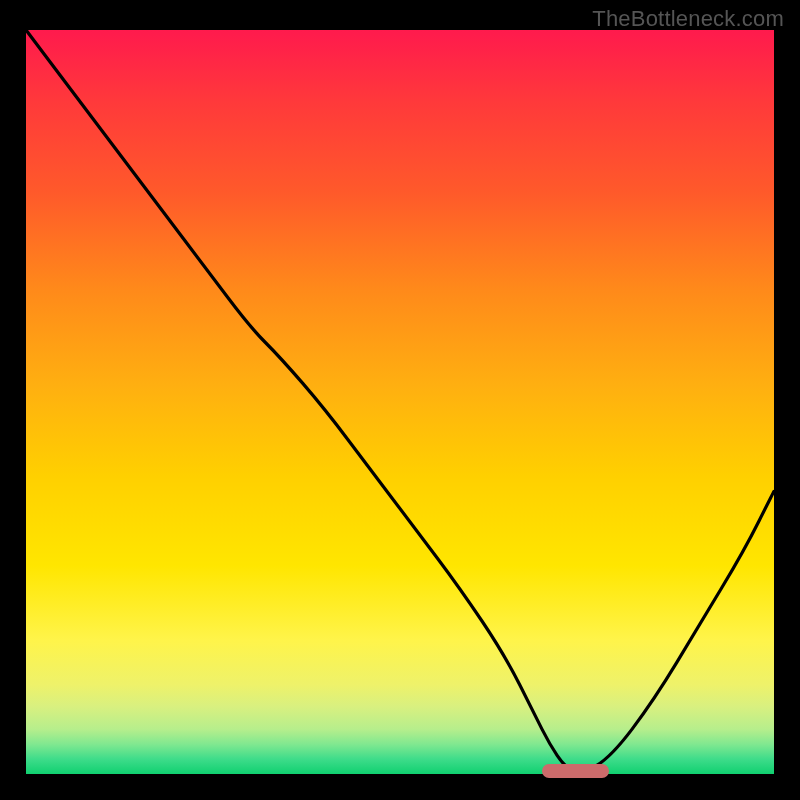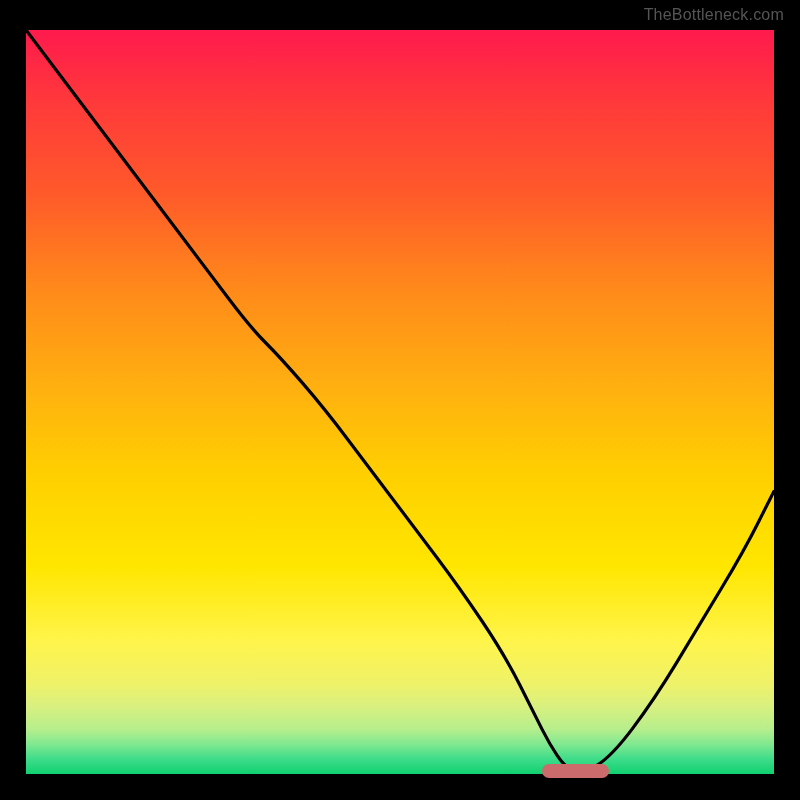--- a/index.html
+++ b/index.html
@@ -15,21 +15,21 @@
     position: relative;
     width: 800px;
     height: 800px;
     background: #000;
   }
   .watermark {
     position: absolute;
     top: 6px;
     right: 16px;
     color: #555;
-    font-size: 16px;
+    font-size: 22px;
     font-weight: 500;
     z-index: 10;
     letter-spacing: 0.2px;
   }
   .plot-area {
     position: absolute;
     left: 26px;
     top: 30px;
     width: 748px;
     height: 744px;

